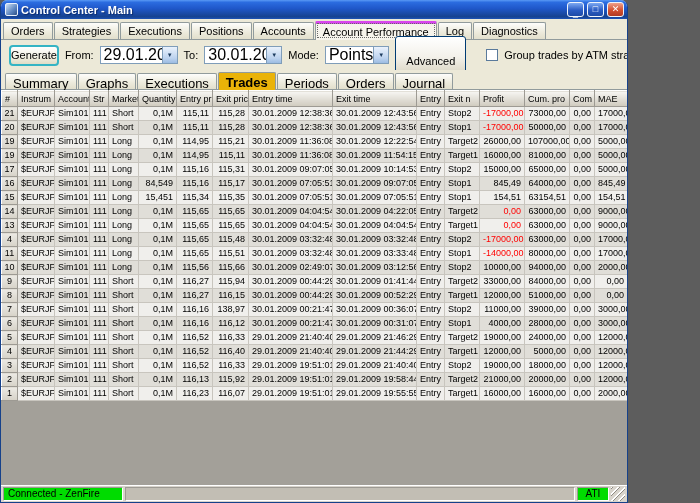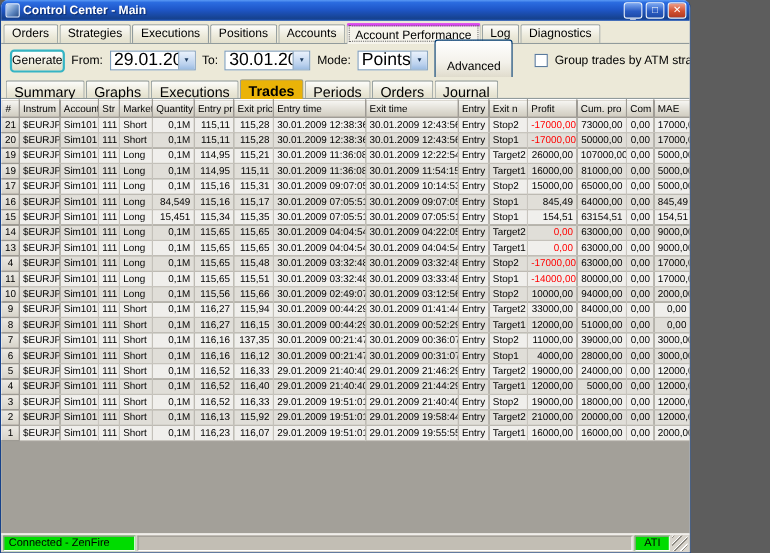--- a/index.html
+++ b/index.html
@@ -510,21 +510,21 @@
             <td class="col-bars"></td>
           </tr>
           <tr>
             <td class="col-num rownum">7</td>
             <td class="col-instrument">$EURJP</td>
             <td class="col-account">Sim101</td>
             <td class="col-strategy">111</td>
             <td class="col-market">Short</td>
             <td class="col-quantity">0,1M</td>
             <td class="col-entry_price">116,16</td>
-            <td class="col-exit_price">137,35</td>
+            <td class="col-exit_price">138,97</td>
             <td class="col-entry_time">30.01.2009 00:21:47</td>
             <td class="col-exit_time">30.01.2009 00:36:07</td>
             <td class="col-entry_name">Entry</td>
             <td class="col-exit_name">Stop2</td>
             <td class="col-profit">11000,00</td>
             <td class="col-cum_profit">39000,00</td>
             <td class="col-com">0,00</td>
             <td class="col-mae">3000,00</td>
             <td class="col-mfe">16000,00</td>
             <td class="col-etd">5000,00</td>

